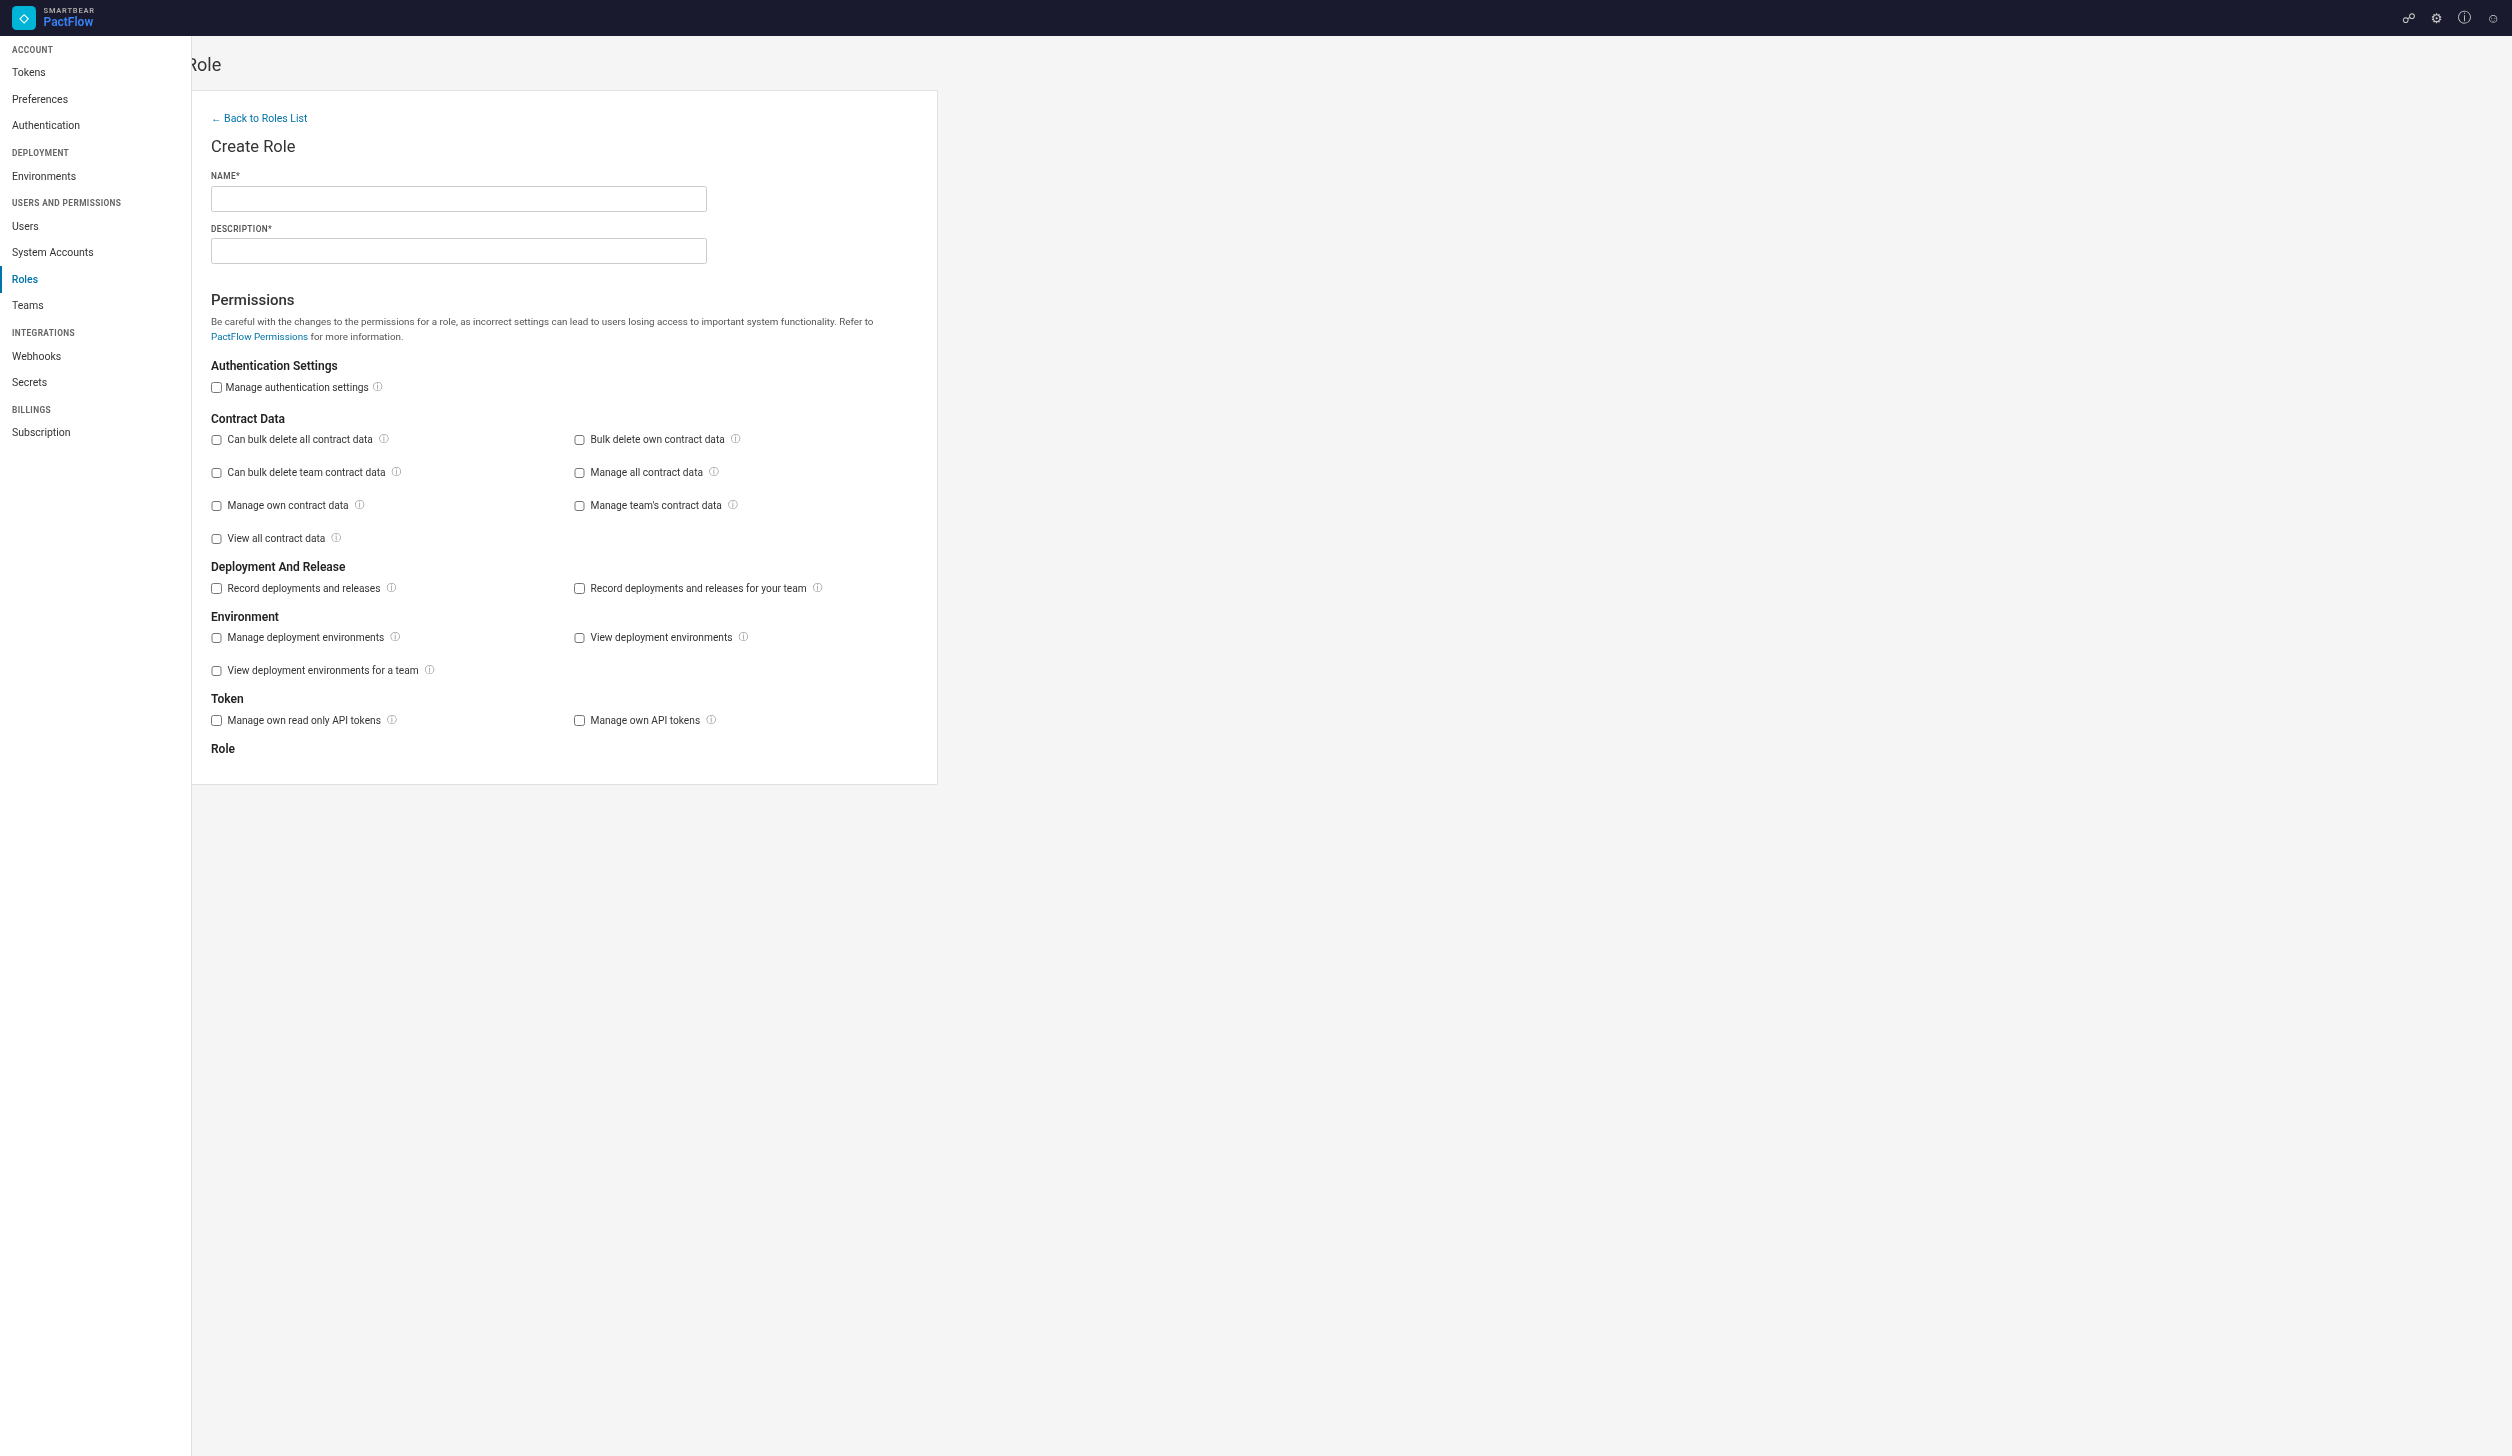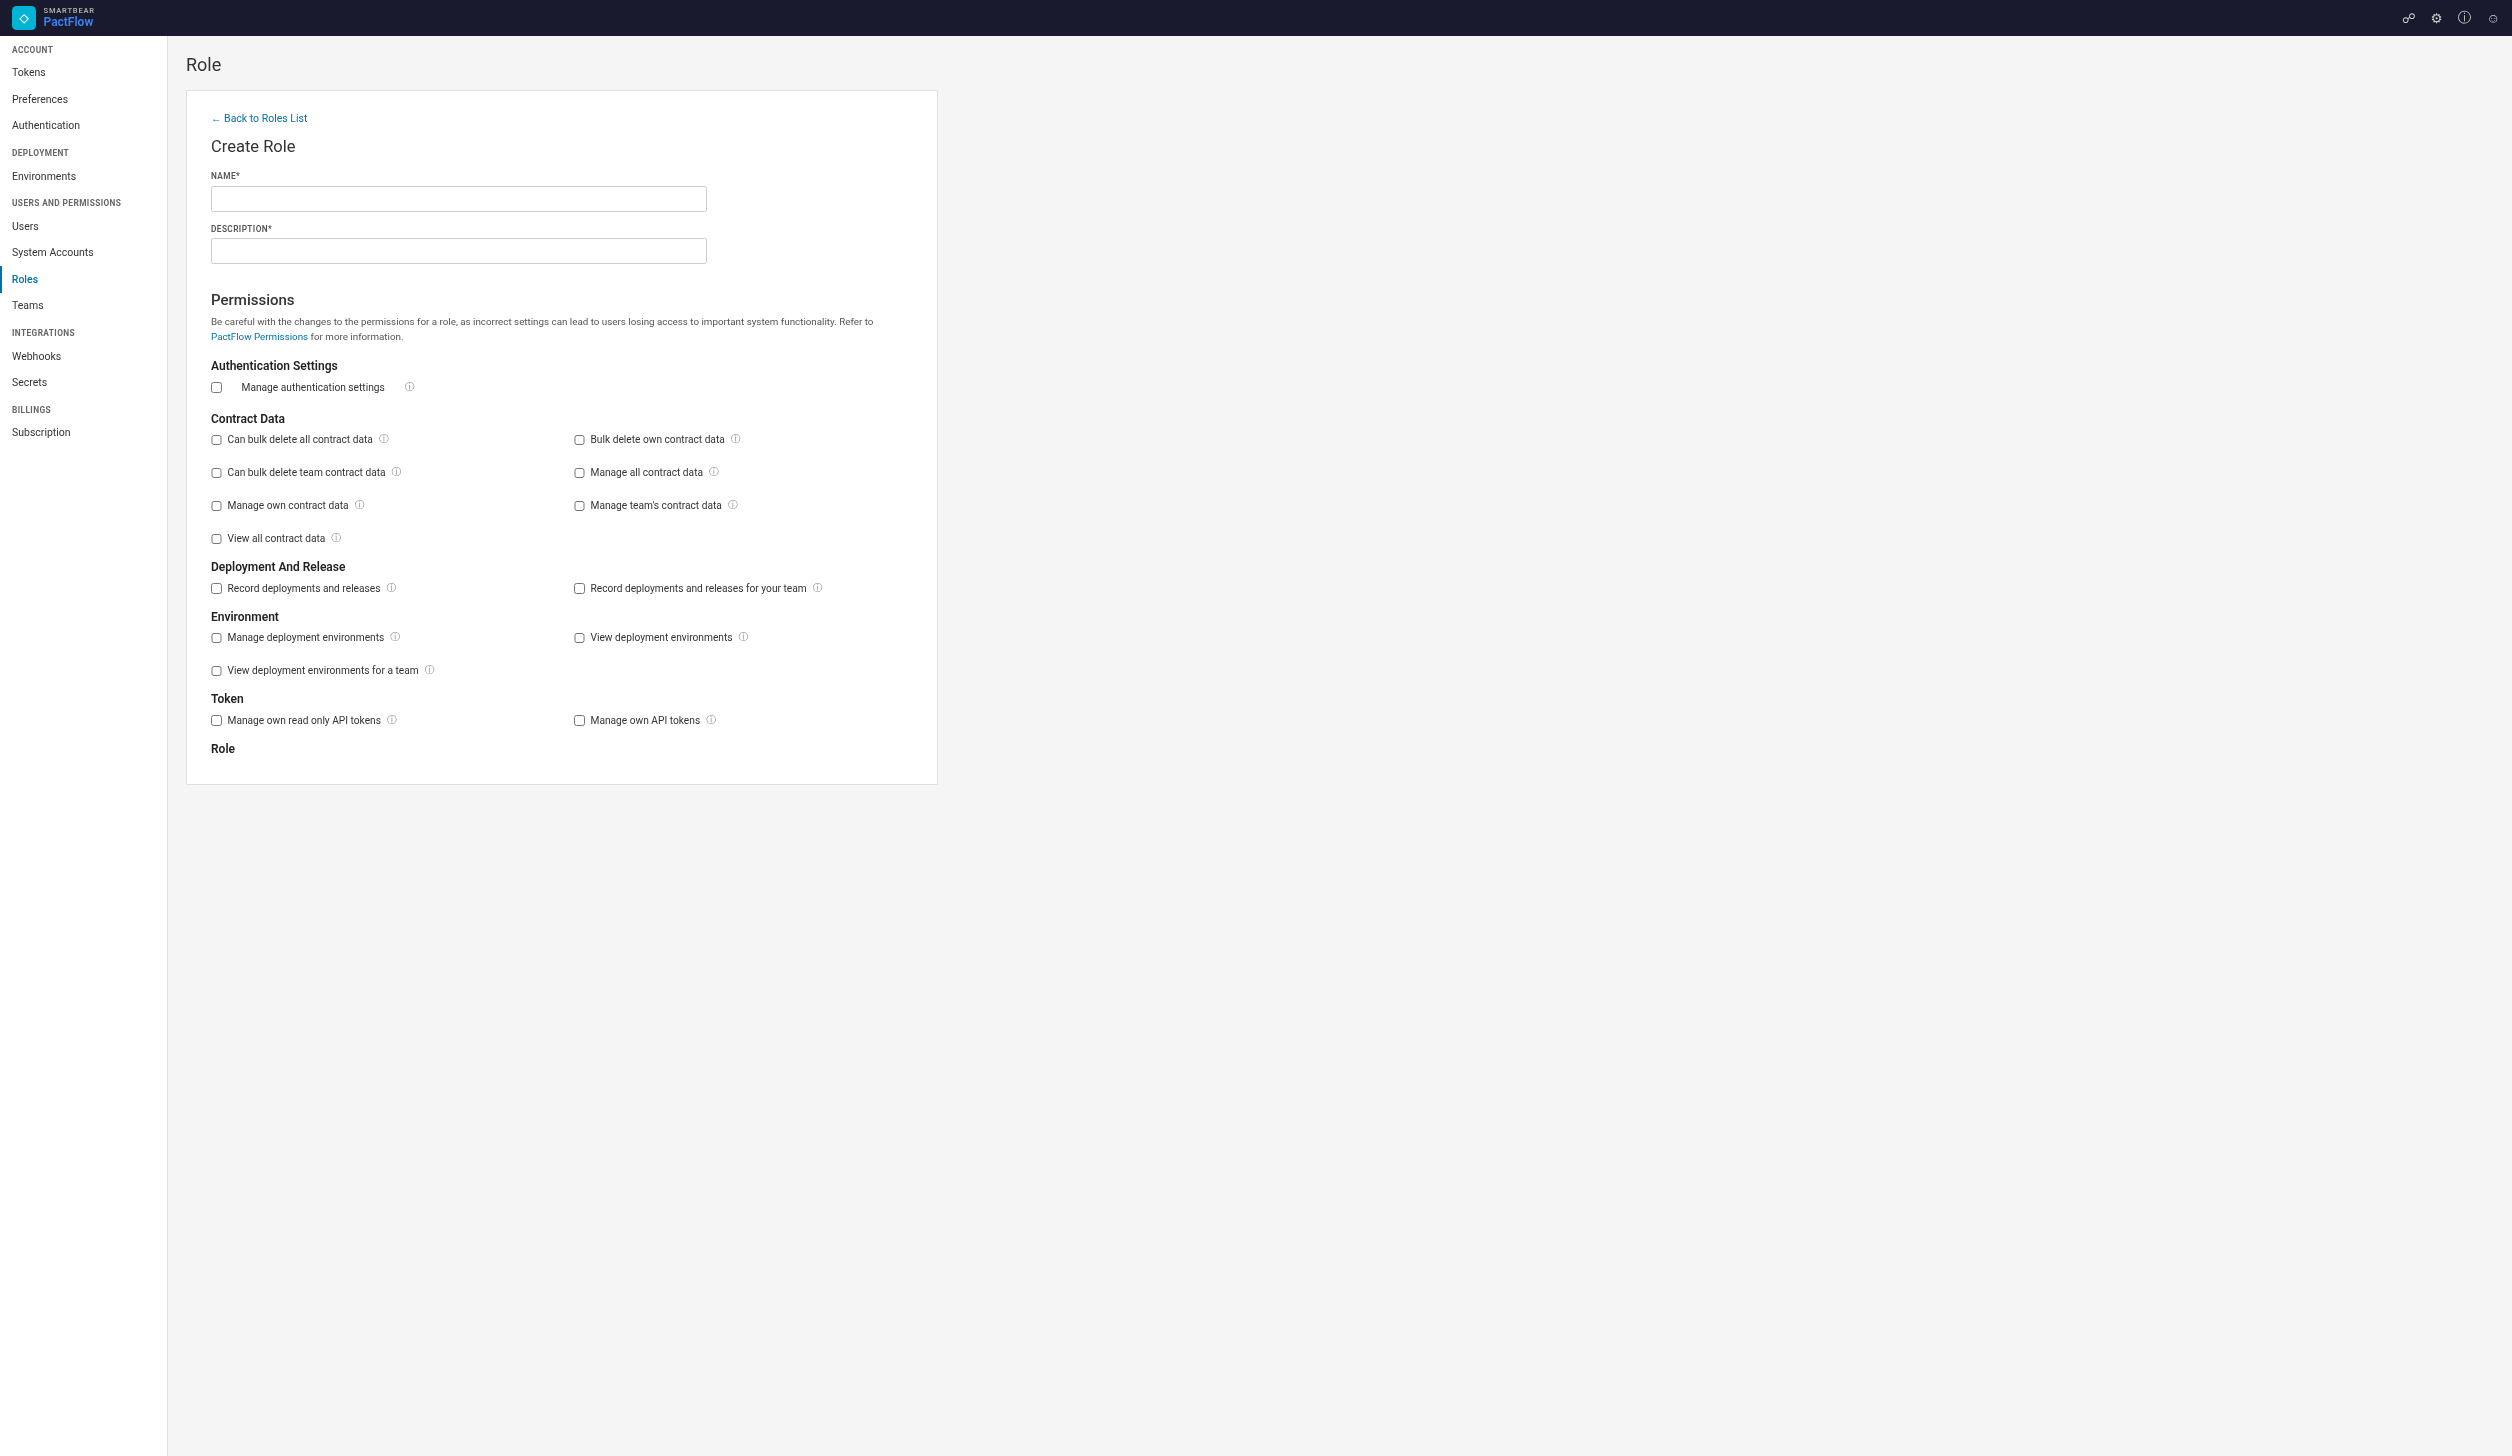--- a/index.html
+++ b/index.html
@@ -54,21 +54,21 @@
 
     
     .layout {
       display: flex;
       padding-top: 36px;
       min-height: 100vh;
     }
 
     
     .sidebar {
-      width: 168px;
+      width: 192px;
       background: white;
       border-right: 0.8px solid #e0e0e0;
       position: fixed;
       top: 36px;
       bottom: 0;
       left: 0;
       overflow-y: auto;
     }
     .sidebar-section-header {
       padding: 9px 12px 4.5px;
@@ -197,21 +197,21 @@
     }
     .permission-item .help-icon {
       color: #888;
       font-size: 9.8px;
       cursor: help;
     }
 
     .permission-single {
       display: flex;
       align-items: center;
-      gap: 20px;
+      gap: 4px;
       font-size: 10.2px;
       color: #333;
       margin-bottom: 18px;
     }
     .permission-single input[type="checkbox"] {
       width: 10.5px;
       height: 10.5px;
       cursor: pointer;
     }
     .permission-single .help-icon {

